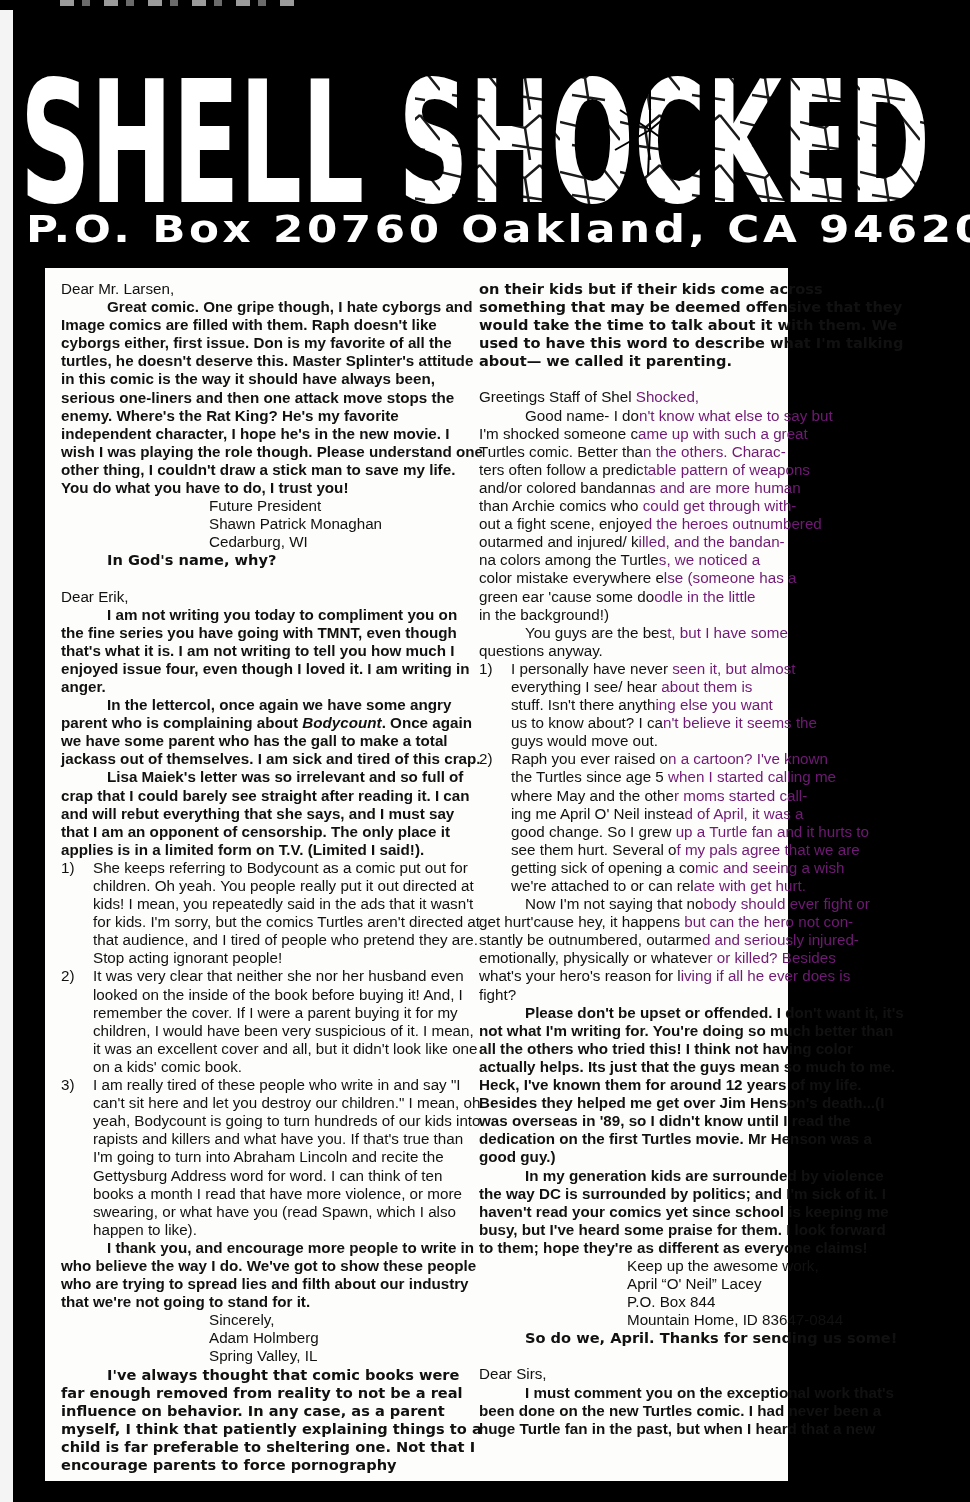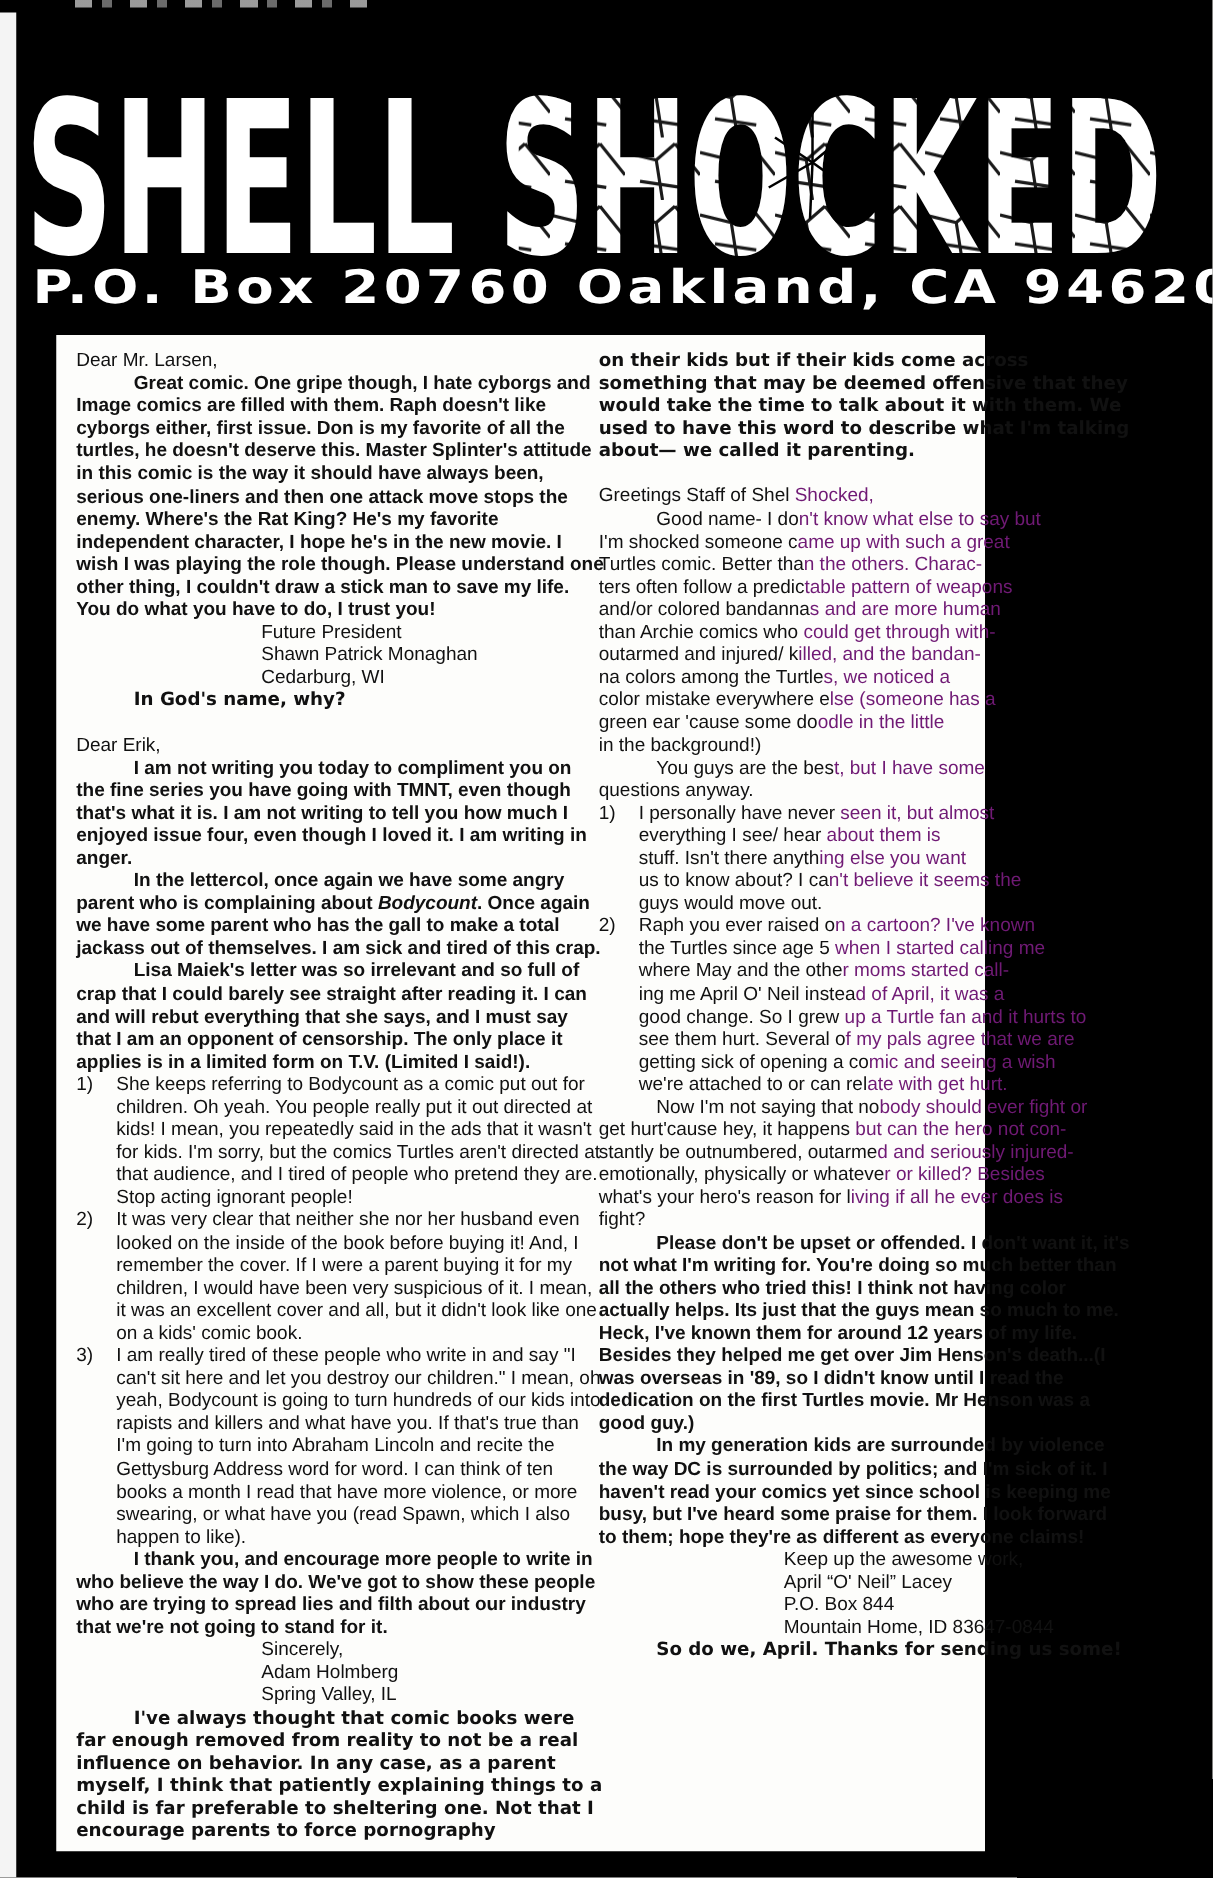--- a/index.html
+++ b/index.html
@@ -111,20 +111,21 @@
 
     <article>
       <p class="salutation"><span>Greetings Staff of Shel</span><span class="faded"> Shocked,</span></p>
       <div id="p1">
           <span class="line" style="text-indent: 46px;"><span>Good name- I do</span><span class="faded">n't know what else to say but</span></span>
           <span class="line"><span>I'm shocked someone c</span><span class="faded">ame up with such a great</span></span>
           <span class="line"><span>Turtles comic.  Better tha</span><span class="faded">n the others.  Charac-</span></span>
           <span class="line"><span>ters often follow a predic</span><span class="faded">table pattern of weapons</span></span>
           <span class="line"><span>and/or colored bandanna</span><span class="faded">s and are more human</span></span>
           <span class="line"><span>than Archie comics who</span><span class="faded"> could get through with-</span></span>
+          <span class="line"><span>out a fight scene, enjoye</span><span class="faded">d the heroes outnumbered</span></span>
           <span class="line"><span>outarmed and injured/ k</span><span class="faded">illed, and the bandan-</span></span>
           <span class="line"><span>na colors among the Turtle</span><span class="faded">s, we noticed a</span></span>
           <span class="line"><span>color mistake everywhere e</span><span class="faded">lse (someone has a</span></span>
           <span class="line"><span>green ear 'cause some do</span><span class="faded">odle in the little</span></span>
           <span class="line"><span>in the background!)</span><span class="faded"></span></span>
         </div>
       <div id="p2">
           <span class="line" style="text-indent: 46px;"><span>You guys are the bes</span><span class="faded">t, but I have some</span></span>
           <span class="line"><span>questions anyway.</span><span class="faded"></span></span>
         </div>
@@ -163,14 +164,18 @@
       <p class="p indent">In my generation kids are surrounded by violence the way DC is surrounded by politics; and I'm sick of it.  I haven't read your comics yet since school is keeping me busy, but I've heard some praise for them.  I look forward to them; hope they're as different as everyone claims!</p>
       <p class="sig">Keep up the awesome work,</p>
       <p class="sig">April “O' Neil” Lacey</p>
       <p class="sig">P.O. Box 844</p>
       <p class="sig">Mountain Home, ID  83647-0844</p>
       <p class="reply bold indent">So do we, April.  Thanks for sending us some!</p>
     </article>
 
     <div class="gap"></div>
 
+    <article>
+      <p class="salutation">Dear Sirs,</p>
+      <p class="p indent">I must comment you on the exceptional work that's been done on the new Turtles comic.  I had never been a huge Turtle fan in the past, but when I heard that a new</p>
+    </article>
   </section>
 </main>
 
 </body></html>

